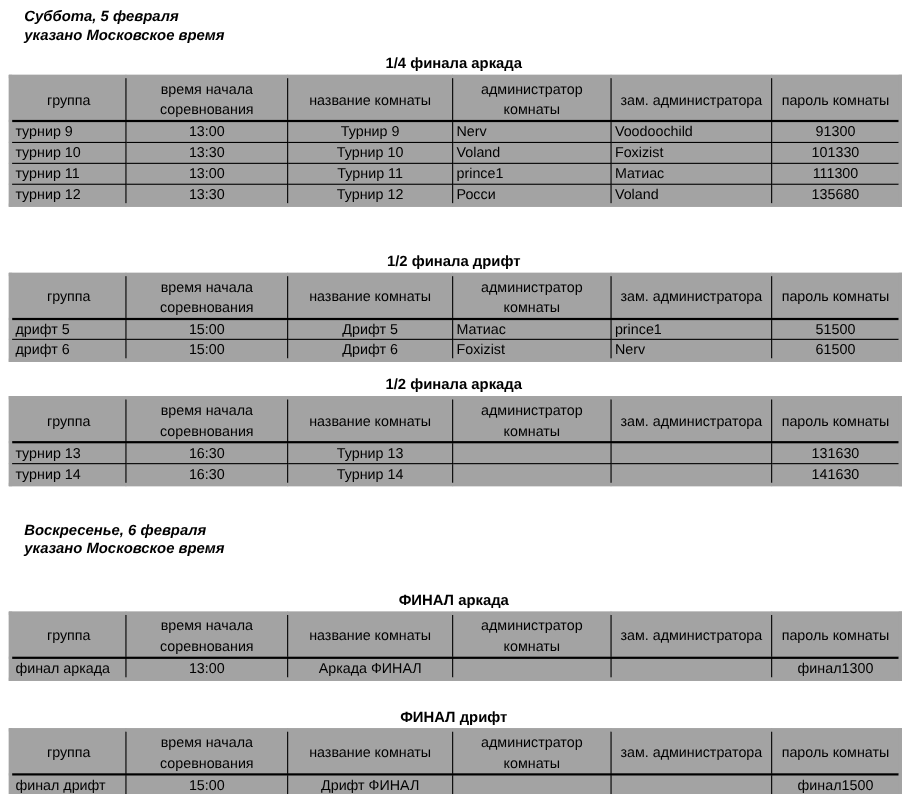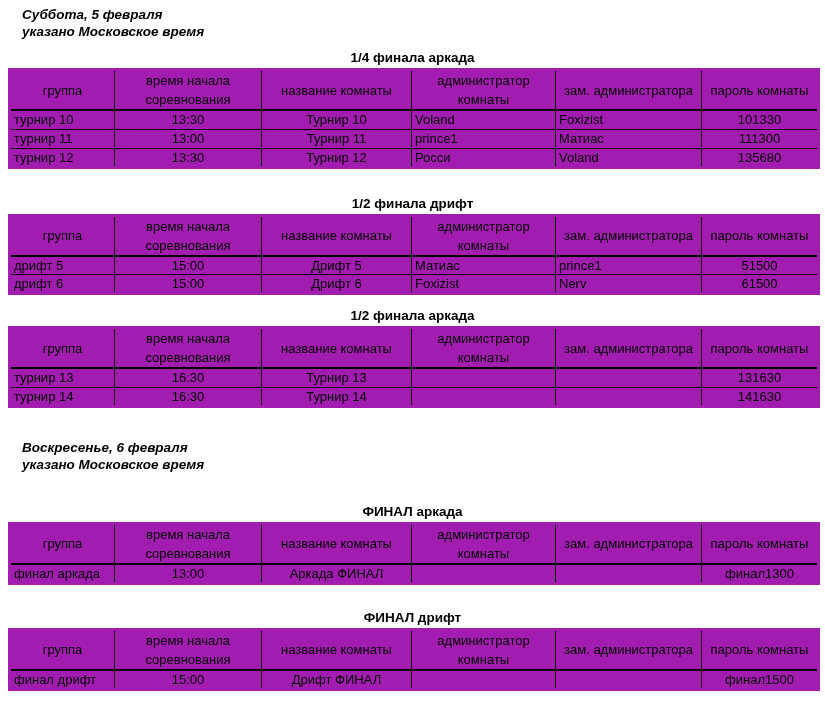--- a/index.html
+++ b/index.html
@@ -10,31 +10,31 @@
     color: #000000;
     font-family: "Liberation Sans", sans-serif;
   }
   .page { padding: 6px 8px 0 8px; width: 825px; }
 
   .day-header { font-weight: bold; font-style: italic; font-size: 13.5px; line-height: 17px; margin-left: 14px; }
   .day-header.second { margin-top: 31px; }
 
   .table-title { text-align: center; font-weight: bold; font-size: 13.5px; line-height: 16px; margin-bottom: 2px; }
   .s0 .table-title { margin-top: 10px; }
-  .s1 .table-title { margin-top: 27px; }
+  .s1 .table-title { margin-top: 42px; }
   .s2 .table-title { margin-top: 13px; text-align: center; }
   .s3 .table-title { margin-top: 31px; }
   .s4 .table-title { margin-top: 25px; }
 
   table.sched {
     border-collapse: collapse;
     table-layout: fixed;
     width: 809px;
-    border: 3px solid #a21caf;
-    background: #a21caf;
+    border: 3px solid #a3a3a3;
+    background: #a3a3a3;
   }
   table.sched th, table.sched td {
     border: 1.5px solid #000;
     font-size: 13px;
     overflow: hidden;
     vertical-align: middle;
   }
   table.sched thead tr { border-bottom: 2.5px solid #000; }
   table.sched th {
     font-weight: normal;
@@ -83,20 +83,28 @@
 соревнования</th>
             <th>название комнаты</th>
             <th>администратор
 комнаты</th>
             <th>зам. администратора</th>
             <th>пароль комнаты</th>
           </tr>
         </thead>
         <tbody>
           <tr>
+            <td class="a-left">турнир 9</td>
+            <td class="a-center">13:00</td>
+            <td class="a-center">Турнир 9</td>
+            <td class="a-left">Nerv</td>
+            <td class="a-left">Voodoochild</td>
+            <td class="a-center">91300</td>
+          </tr>
+          <tr>
             <td class="a-left">турнир 10</td>
             <td class="a-center">13:30</td>
             <td class="a-center">Турнир 10</td>
             <td class="a-left">Voland</td>
             <td class="a-left">Foxizist</td>
             <td class="a-center">101330</td>
           </tr>
           <tr>
             <td class="a-left">турнир 11</td>
             <td class="a-center">13:00</td>

